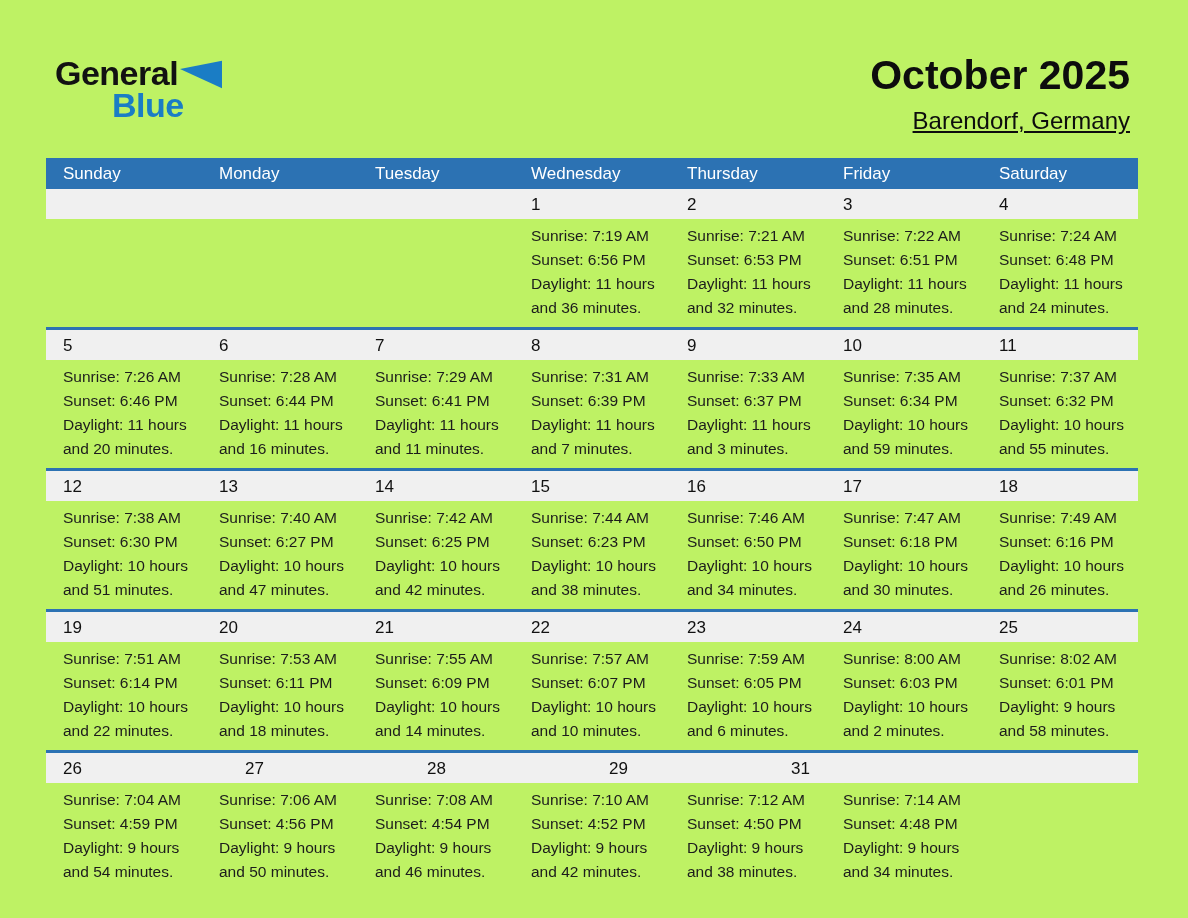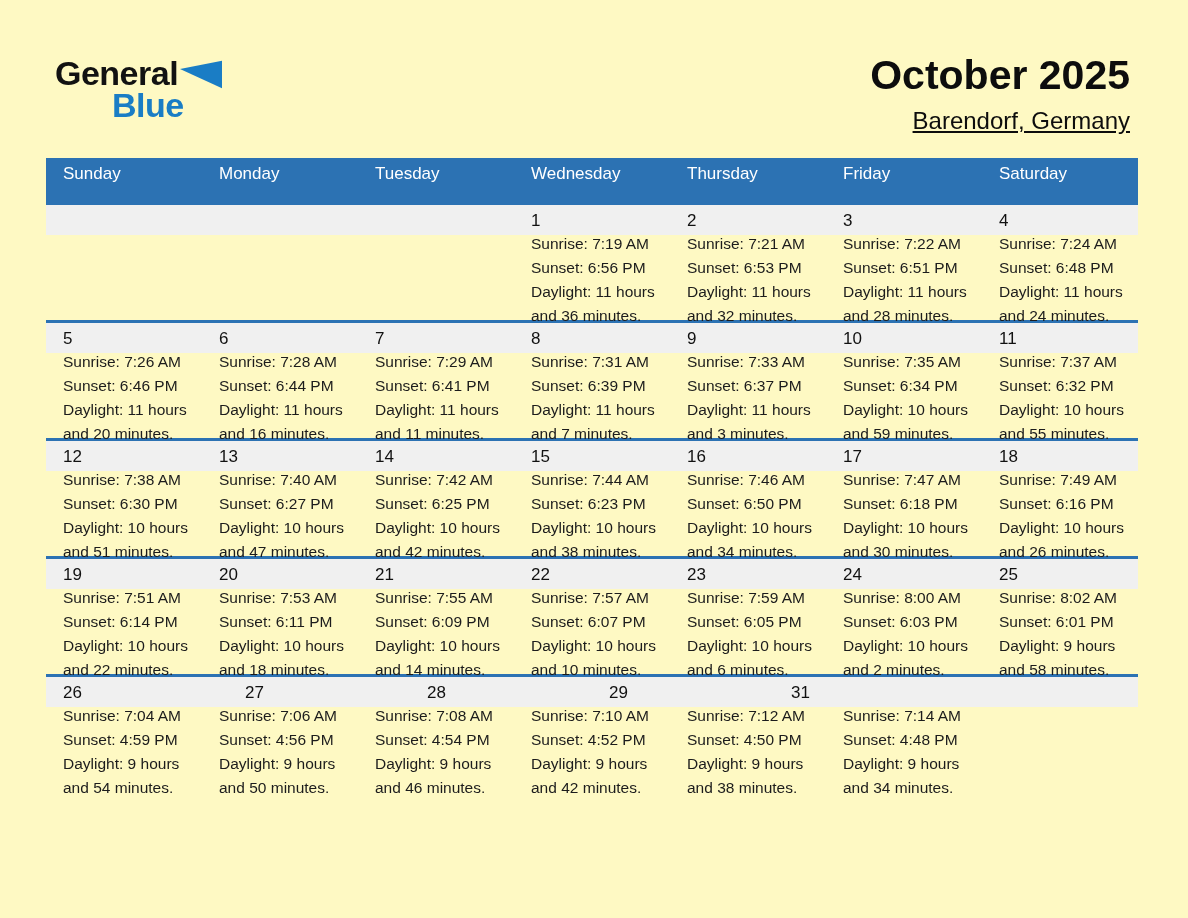--- a/index.html
+++ b/index.html
@@ -3,42 +3,42 @@
 <meta charset="utf-8">
 <style>
   :root{
     --accent:#2C72B3;
     --band:#F0F0F0;
     --logo-blue:#1A7DC5;
     --ink:#1A1A1A;
   }
   html,body{margin:0;padding:0;background:#fff;}
   .page{
-    position:relative;width:1188px;height:918px;background:#fef9c3;overflow:hidden;
+    position:relative;width:1188px;height:918px;background:#bef264;overflow:hidden;
     font-family:"Liberation Sans",sans-serif;color:var(--ink);
   }
   
   .logo{position:absolute;left:55px;top:56px;line-height:1;}
   .logo-row{display:flex;align-items:flex-end;}
   .logo-general{font-size:34px;font-weight:600;letter-spacing:-0.5px;color:#121212;}
   .logo-tri{width:42px;height:29px;margin-left:2px;margin-bottom:1px;fill:var(--logo-blue);}
   .logo-blue{font-size:34px;font-weight:600;letter-spacing:-0.5px;color:var(--logo-blue);margin:-2px 0 0 57px;}
   
   .titles{position:absolute;top:52px;right:58px;text-align:right;}
   .month-title{font-size:41px;line-height:1.15;color:#0d0d0d;font-weight:bold;}
   .location{font-size:24px;margin-top:8px;color:#0d0d0d;text-decoration:underline;}
   
   .calendar{position:absolute;left:46px;top:158px;width:1092px;}
-  .weekday-row{display:flex;height:47px;background:var(--accent);}
+  .weekday-row{display:flex;height:31px;background:var(--accent);}
   .weekday-cell{flex:1 1 0;box-sizing:border-box;padding-left:17px;color:#fff;font-size:17px;line-height:31px;overflow:hidden;white-space:nowrap;}
   .week-row{border-top:3px solid var(--accent);}
   #weeksContainer .week-row:first-child{border-top:none;}
   .day-band{display:flex;height:30px;background:var(--band);}
   .band-cell{flex:1 1 0;box-sizing:border-box;padding-left:17px;font-size:17px;line-height:31px;color:#111;}
-  .cells{display:flex;height:85px;align-items:center;}
+  .cells{display:flex;height:108px;}
   .cell{flex:1 1 0;box-sizing:border-box;padding:5px 4px 0 17px;font-size:15.5px;line-height:24px;color:#1c1c1c;}
   .cell div{white-space:nowrap;}
 </style>
 </head>
 <body>
 
 <div class="page">
 
   <div class="logo">
     <div class="logo-row">

